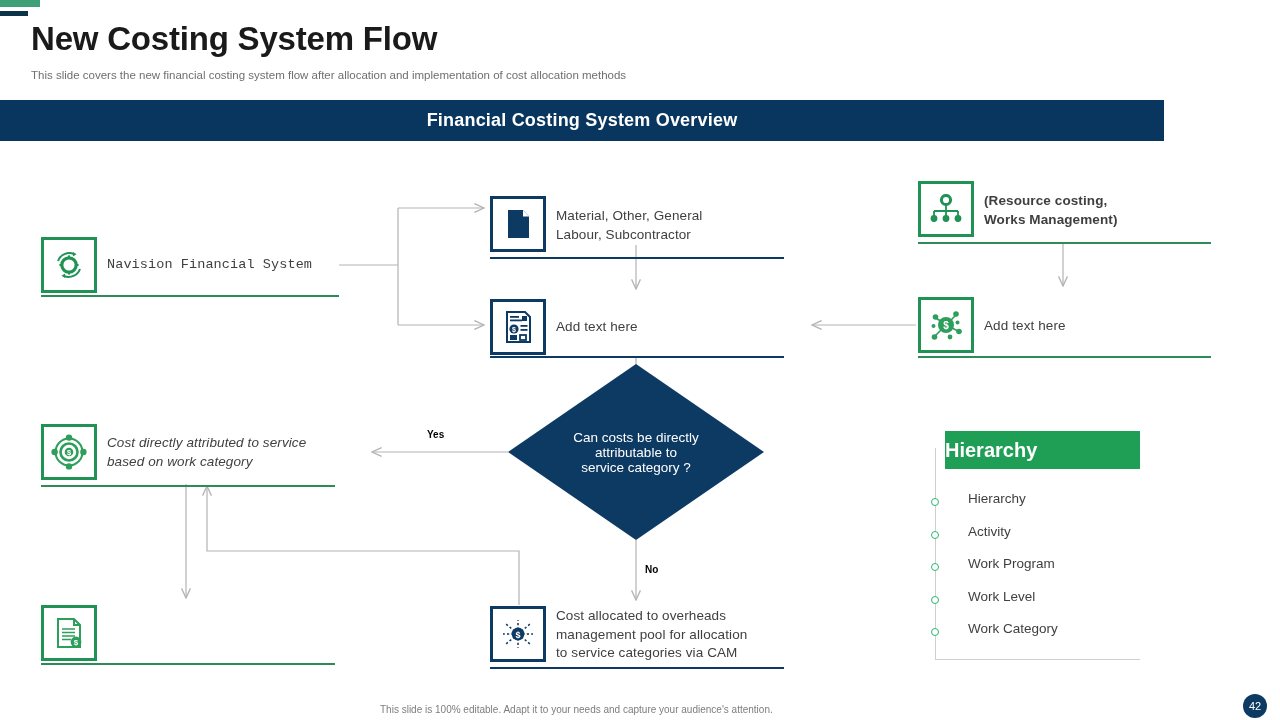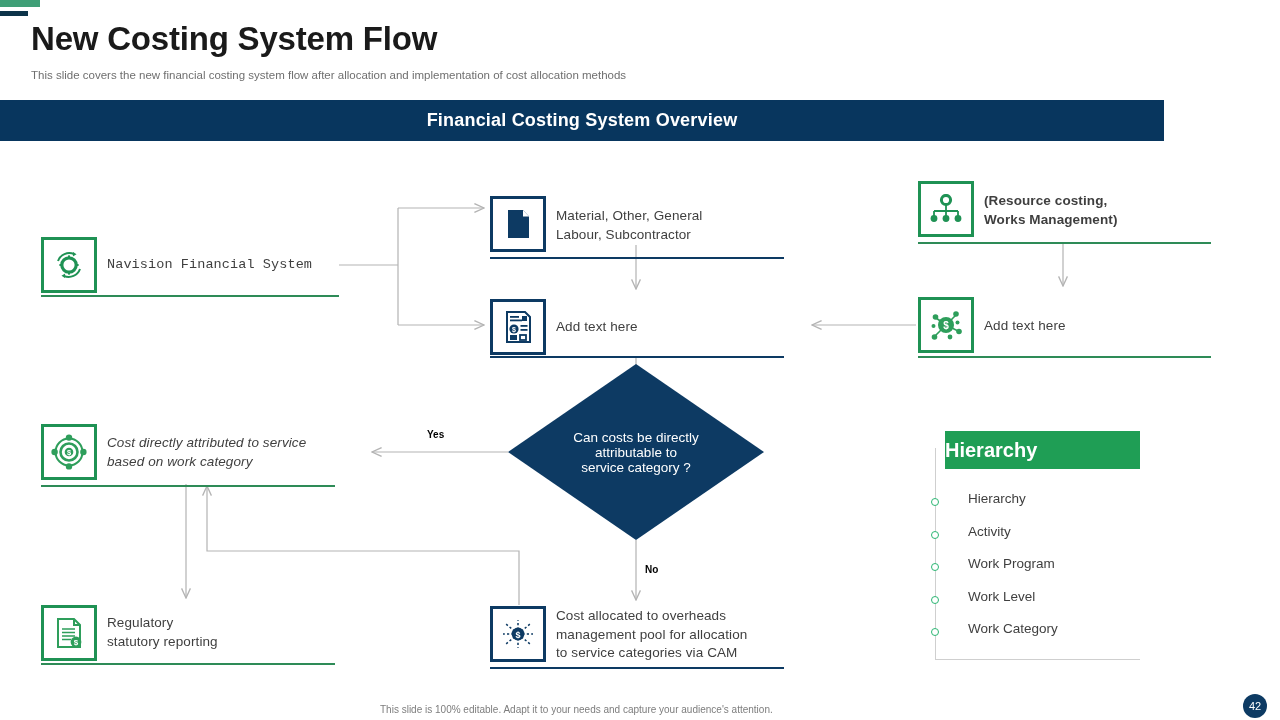--- a/index.html
+++ b/index.html
@@ -283,22 +283,20 @@
       <svg width="32" height="34" viewBox="0 0 32 34">
         <path d="M5,3 L21,3 L27,9 L27,31 L5,31 Z" fill="none" stroke="#2e9e5b" stroke-width="2"></path>
         <path d="M21,3 L21,9 L27,9" fill="none" stroke="#2e9e5b" stroke-width="2"></path>
         <g stroke="#2e9e5b" stroke-width="1.5">
           <path d="M9,13 H22 M9,16.5 H22 M9,20 H22 M9,23.5 H18"></path>
         </g>
         <circle cx="23" cy="26" r="5.4" fill="#2e9e5b"></circle>
         <text x="23" y="29" font-size="8" font-weight="bold" fill="#fff" text-anchor="middle" font-family="'Liberation Sans',sans-serif">$</text>
       </svg>
     </div>
-    <div class="node-label" style="top:9px;">Regulatory
-statutory  reporting</div>
     <div class="underline" style="top:58px; width:294px;"></div>
   </div>
 
   <div class="node navy" style="left:490px; top:606px; width:294px; height:62px;">
     <div class="icon-box">
       <svg width="36" height="36" viewBox="0 0 36 36">
         <g stroke="#0d3a63" stroke-width="1.5" stroke-dasharray="2.2 2.2">
           <path d="M18,18 L30,8 M18,18 L6,8 M18,18 L30,28 M18,18 L6,28
                    M18,18 L18,4 M18,18 L18,32 M18,18 L3,18 M18,18 L33,18"></path>
         </g>

